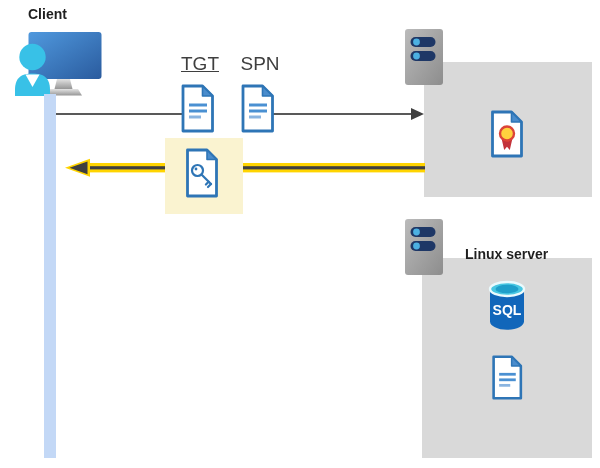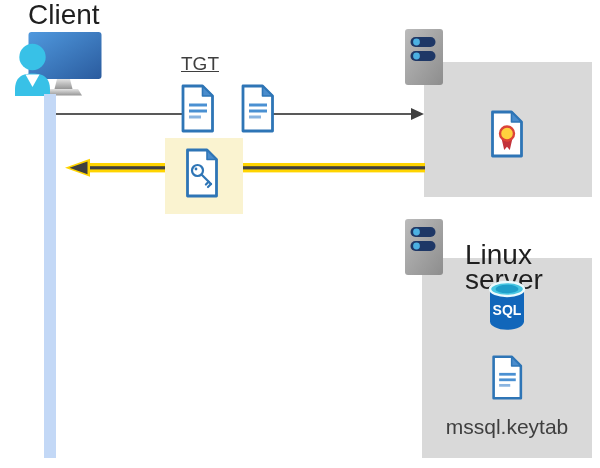--- a/index.html
+++ b/index.html
@@ -1,21 +1,21 @@
 <!DOCTYPE html>
 <html><head>
 <meta charset="utf-8">
 <style>
   html,body { margin:0; padding:0; background:#fff; }
   #canvas {
     position:relative; width:600px; height:468px; background:#ffffff;
     font-family:"Liberation Sans", sans-serif; overflow:hidden;
   }
   .abs { position:absolute; }
-  .heading { font-weight:normal; color:#1f1f1f; font-size:28px; line-height:25px; }
+  .heading { font-weight:bold; color:#1f1f1f; font-size:14px; line-height:25px; }
   .small-label { color:#3f3f3f; font-size:19px; }
   .panel { background:#d9d9d9; }
   #client-label   { left:28px;  top:2px; }
   #client-icon    { left:12px;  top:30px;  width:92px;  height:66px; }
   #client-bar     { left:44px;  top:94px;  width:12px;  height:364px; background:#c3d8f6; }
   #req-seg-1      { left:56px;  top:113px; width:126px; height:2px; background:#595959; }
   #req-seg-2      { left:266px; top:113px; width:146px; height:2px; background:#595959; }
   #req-head       { left:411px; top:108px; width:0; height:0;
                     border-left:13px solid #3f3f3f;
                     border-top:6px solid transparent; border-bottom:6px solid transparent; }
@@ -71,20 +71,21 @@
     <path d="M13.5 44.5 L27.5 44.5 L20.5 57 Z" fill="#ffffff"></path>
   </svg>
 
   <div class="abs" id="client-bar"></div>
 
   <div class="abs" id="req-seg-1"></div>
   <div class="abs" id="req-seg-2"></div>
   <div class="abs" id="req-head"></div>
 
   <div class="abs small-label" id="tgt-label">TGT</div>
+  <div class="abs small-label" id="spn-label">SPN</div>
 
   <svg class="abs" id="tgt-doc" viewBox="0 0 39 49">
     <path d="M5 2 H24.5 L34.5 12 V47 H5 Z" fill="#ffffff" stroke="#2e75b6" stroke-width="2.8" stroke-linejoin="round"></path>
     <path d="M24.5 2 V12 H34.5 Z" fill="#4a8ccc" stroke="#2e75b6" stroke-width="1.6" stroke-linejoin="round"></path>
     <line x1="11" y1="21" x2="29" y2="21" stroke="#4a90d2" stroke-width="3"></line>
     <line x1="11" y1="27" x2="29" y2="27" stroke="#4a90d2" stroke-width="3"></line>
     <line x1="11" y1="33" x2="23" y2="33" stroke="#8ab4e0" stroke-width="3"></line>
   </svg>
 
   <svg class="abs" id="spn-doc" viewBox="0 0 39 49">
@@ -154,15 +155,14 @@
   </svg>
 
   <svg class="abs" id="keytab-doc" viewBox="0 0 39 49">
     <path d="M5 2 H24.5 L34.5 12 V47 H5 Z" fill="#ffffff" stroke="#2e75b6" stroke-width="2.8" stroke-linejoin="round"></path>
     <path d="M24.5 2 V12 H34.5 Z" fill="#4a8ccc" stroke="#2e75b6" stroke-width="1.6" stroke-linejoin="round"></path>
     <line x1="11" y1="21" x2="29" y2="21" stroke="#4a90d2" stroke-width="3"></line>
     <line x1="11" y1="27" x2="29" y2="27" stroke="#4a90d2" stroke-width="3"></line>
     <line x1="11" y1="33" x2="23" y2="33" stroke="#8ab4e0" stroke-width="3"></line>
   </svg>
 
-  <div class="abs small-label" id="keytab-label">mssql.keytab</div>
 
 </div>
 
 </body></html>

